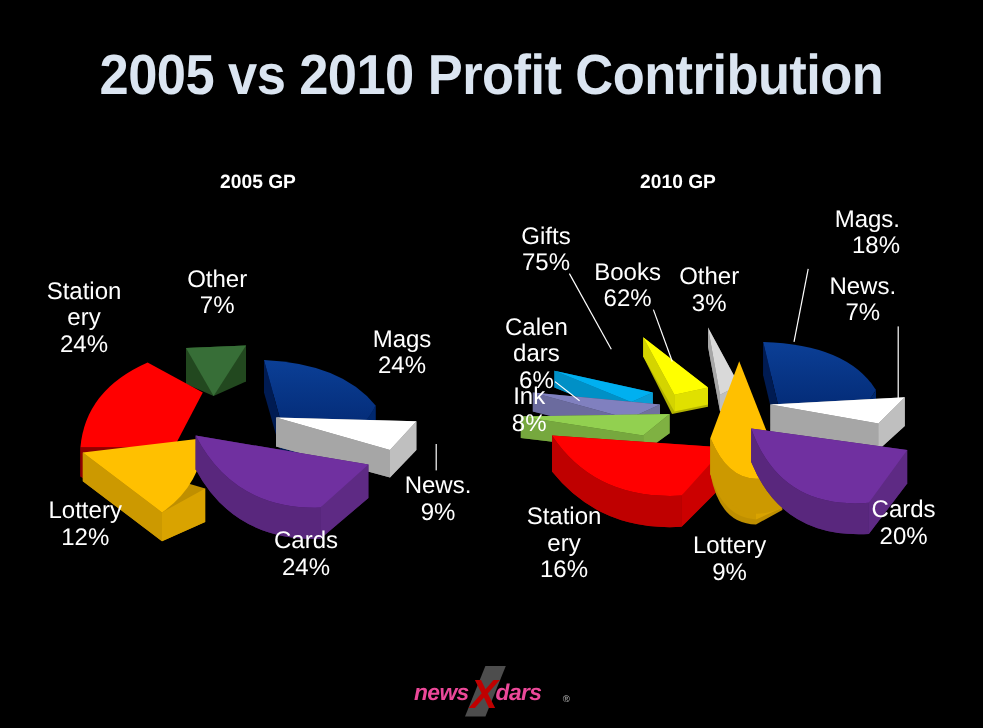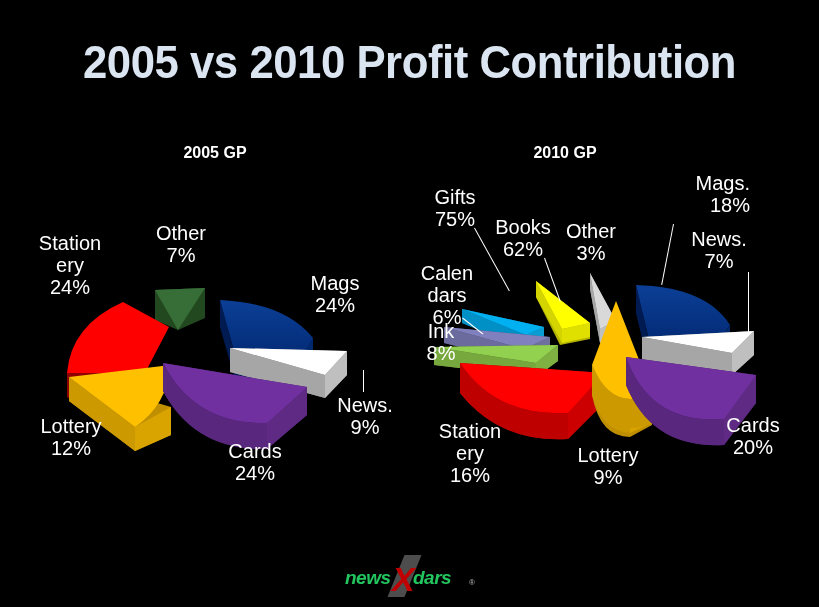--- a/index.html
+++ b/index.html
@@ -31,21 +31,21 @@
   svg.pie{position:absolute;overflow:visible;}
 
   
   #logo{position:absolute;left:341px;top:556px;width:140px;height:40px;}
   #logo .stripe{
     position:absolute;left:55px;top:-1px;width:17px;height:42px;
     background:#4d4d4d;transform:skewX(-22deg);
   }
   #logo .news,#logo .press{
     position:absolute;top:11px;font-style:italic;font-weight:bold;
-    font-size:19px;color:#22c55e;font-family:"Liberation Sans", sans-serif;
+    font-size:19px;color:#ec4899;font-family:"Liberation Sans", sans-serif;
     letter-spacing:-0.5px;
   }
   #logo .news{left:4px;}
   #logo .press{left:72px;}
   #logo .ex{
     position:absolute;left:51px;top:4px;font-style:italic;font-weight:bold;
     font-size:34px;color:#c00000;font-family:"Liberation Sans", sans-serif;
   }
   #logo .tm{position:absolute;left:128px;top:22px;font-size:8px;color:#bbb;}
 </style>

